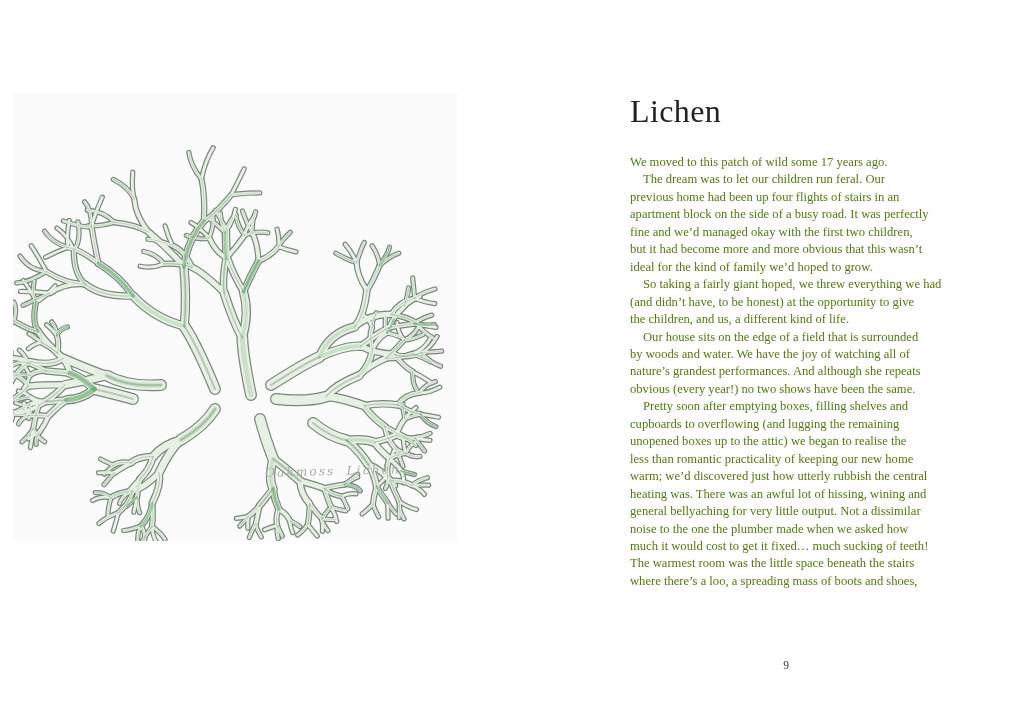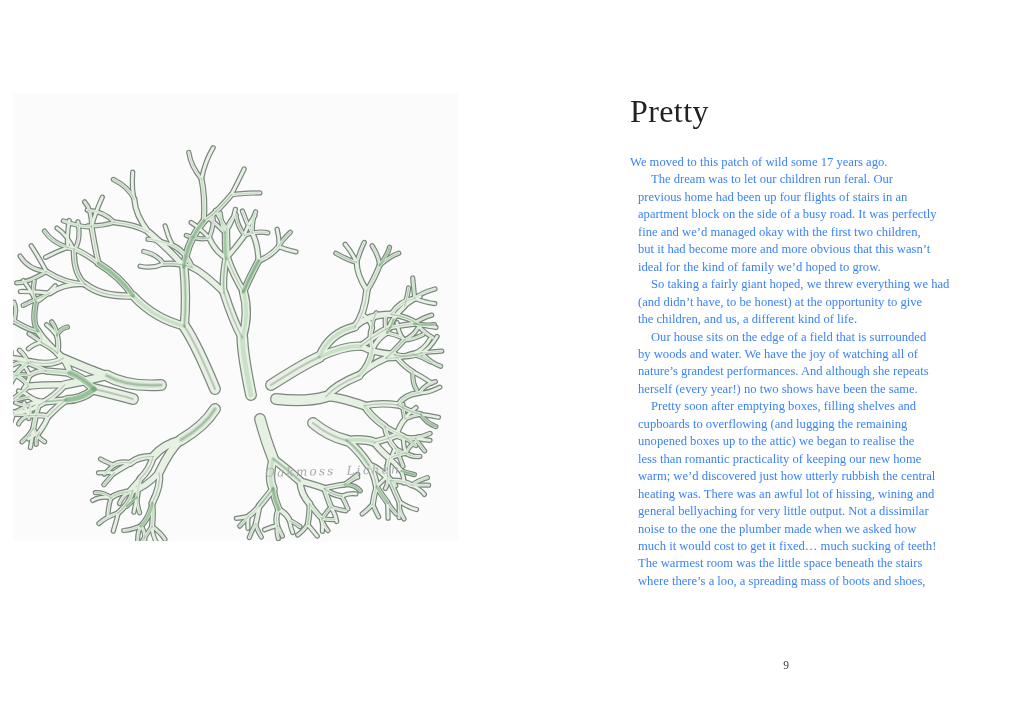--- a/index.html
+++ b/index.html
@@ -48,29 +48,28 @@
     font-size: 32px;
     font-weight: normal;
     line-height: 36px;
     letter-spacing: 0.4px;
     color: #222222;
   }
   .body-text {
     margin-top: 25px;
     font-size: 12.6px;
     line-height: 17.45px;
-    color: #3b82f6;
+    color: #4d7c0f;
   }
   .para {
     margin: 0;
     white-space: pre;
   }
   .para.indent {
     text-indent: 13px;
-    margin-left: 8px;
   }
   .page-number {
     position: absolute;
     left: 630px; top: 659px;
     width: 312px;
     text-align: center;
     font-size: 11.5px;
     color: #3c3c3c;
   }
 </style>
@@ -1031,36 +1030,36 @@
         <path d="M81.2 296.1 Q69.0 306.4 53.8 306.8" fill="none" stroke="#62a468" stroke-width="5.27" stroke-linecap="round" opacity="0.5"></path>
         <path d="M81.2 296.1 Q68.2 283.9 56.9 280.1" fill="none" stroke="#62a468" stroke-width="5.27" stroke-linecap="round" opacity="0.5"></path>
         <path d="M43.9 242.7 Q46.5 235.8 54.4 234.0" fill="none" stroke="#62a468" stroke-width="2.14" stroke-linecap="round" opacity="0.5"></path>
         <path d="M388.3 377.9 Q393.6 379.7 401.4 381.6" fill="none" stroke="#62a468" stroke-width="2.14" stroke-linecap="round" opacity="0.5"></path>
         <path d="M363.6 393.6 Q369.0 402.1 374.4 409.5" fill="none" stroke="#62a468" stroke-width="2.89" stroke-linecap="round" opacity="0.5"></path>
       </svg>
     <div class="illustration-caption">Oakmoss Lichen</div>
   </div>
 
   <div class="right-page">
-    <h1 class="page-title">Pretty</h1>
+    <h1 class="page-title">Lichen</h1>
     <div class="body-text" id="body-text">
         <div class="para">We moved to this patch of wild some 17 years ago.</div>
         <div class="para indent">The dream was to let our children run feral. Our
 previous home had been up four flights of stairs in an
 apartment block on the side of a busy road. It was perfectly
 fine and we’d managed okay with the first two children,
 but it had become more and more obvious that this wasn’t
 ideal for the kind of family we’d hoped to grow.</div>
         <div class="para indent">So taking a fairly giant hoped, we threw everything we had
 (and didn’t have, to be honest) at the opportunity to give
 the children, and us, a different kind of life.</div>
         <div class="para indent">Our house sits on the edge of a field that is surrounded
 by woods and water. We have the joy of watching all of
 nature’s grandest performances. And although she repeats
-herself (every year!) no two shows have been the same.</div>
+obvious (every year!) no two shows have been the same.</div>
         <div class="para indent">Pretty soon after emptying boxes, filling shelves and
 cupboards to overflowing (and lugging the remaining
 unopened boxes up to the attic) we began to realise the
 less than romantic practicality of keeping our new home
 warm; we’d discovered just how utterly rubbish the central
 heating was. There was an awful lot of hissing, wining and
 general bellyaching for very little output. Not a dissimilar
 noise to the one the plumber made when we asked how
 much it would cost to get it fixed… much sucking of teeth!
 The warmest room was the little space beneath the stairs

